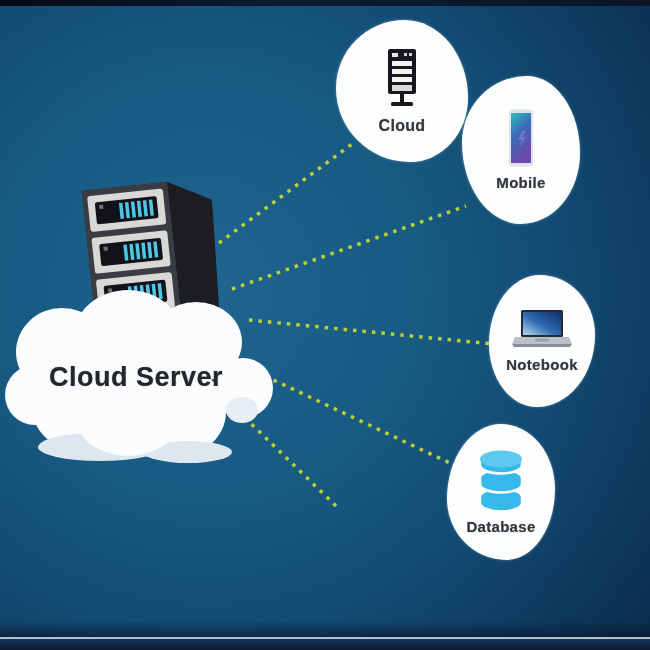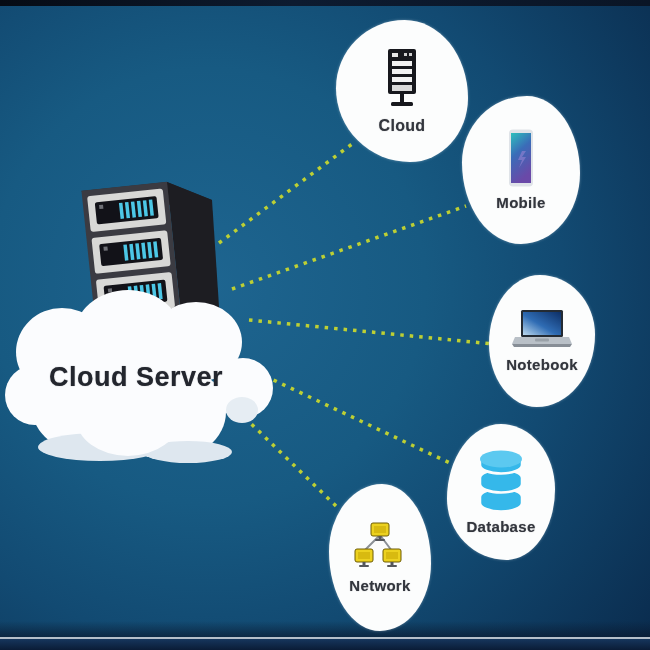--- a/index.html
+++ b/index.html
@@ -64,21 +64,21 @@
     box-shadow: 0 0 3px rgba(240,248,255,0.35);
   }
   .blob-label {
     font-size: 15px; font-weight: 700; color: #33363d;
     letter-spacing: 0.3px;
     text-shadow: 0 0 1px rgba(51,54,61,0.5);
   }
   .blob-server   { left: 336px; top: 20px;  width: 132px; height: 142px;
                    border-radius: 52% 48% 44% 56% / 48% 55% 45% 52%; }
   .blob-server .blob-label { font-size: 16px; }
-  .blob-mobile   { left: 462px; top: 96px;  width: 118px; height: 148px;
+  .blob-mobile   { left: 462px; top: 76px;  width: 118px; height: 148px;
                    border-radius: 55% 45% 50% 50% / 45% 52% 48% 55%; text-align: center; }
   .blob-notebook { left: 489px; top: 275px; width: 106px; height: 132px;
                    border-radius: 48% 52% 55% 45% / 52% 45% 55% 48%; }
   .blob-database { left: 447px; top: 424px; width: 108px; height: 136px;
                    border-radius: 50% 50% 45% 55% / 55% 48% 52% 45%; }
   .blob-network  { left: 329px; top: 484px; width: 102px; height: 147px;
                    border-radius: 52% 48% 50% 50% / 46% 54% 46% 54%; }
   .icon { display: block; }
 </style>
 </head>
@@ -210,43 +210,19 @@
     <svg class="icon" width="62" height="40" viewBox="0 0 62 40">
       <rect x="10" y="1" width="42" height="27" rx="1.5" fill="#242b33"></rect>
       <rect x="12" y="3" width="38" height="23" fill="url(#lapScreen)"></rect>
       <polygon points="4,28 58,28 61,35 1,35" fill="#b9c0c7"></polygon>
       <polygon points="1,35 61,35 59,38 3,38" fill="#878e96"></polygon>
       <rect x="24" y="29.5" width="14" height="3" rx="1" fill="#9aa1a8"></rect>
     </svg>
     <div class="blob-label">Notebook</div>
   </div>
 
-  <div class="blob blob-network">
-    <svg class="icon" width="56" height="48" viewBox="0 0 56 48">
-      <path d="M28,13 L12,29 M28,13 L40,29" stroke="#8b9096" stroke-width="2" fill="none"></path>
-      <g transform="translate(19,1)">
-        <rect width="18" height="13" rx="2" fill="#ecd11f" stroke="#6e5c05"></rect>
-        <rect x="3" y="3" width="12" height="7" fill="#d8ba10"></rect>
-        <rect x="7.5" y="13" width="3" height="3" fill="#55575c"></rect>
-        <rect x="4" y="16" width="10" height="2" rx="1" fill="#55575c"></rect>
-      </g>
-      <g transform="translate(3,27)">
-        <rect width="18" height="13" rx="2" fill="#ecd11f" stroke="#6e5c05"></rect>
-        <rect x="3" y="3" width="12" height="7" fill="#d8ba10"></rect>
-        <rect x="7.5" y="13" width="3" height="3" fill="#55575c"></rect>
-        <rect x="4" y="16" width="10" height="2" rx="1" fill="#55575c"></rect>
-      </g>
-      <g transform="translate(31,27)">
-        <rect width="18" height="13" rx="2" fill="#ecd11f" stroke="#6e5c05"></rect>
-        <rect x="3" y="3" width="12" height="7" fill="#d8ba10"></rect>
-        <rect x="7.5" y="13" width="3" height="3" fill="#55575c"></rect>
-        <rect x="4" y="16" width="10" height="2" rx="1" fill="#55575c"></rect>
-      </g>
-    </svg>
-    <div class="blob-label">Network</div>
-  </div>
 
   <div class="top-bar"></div>
   <div class="bottom-shade"></div>
   <div class="bottom-line"></div>
   <div class="bottom-bar"></div>
 
 </div>
 
 </body></html>

